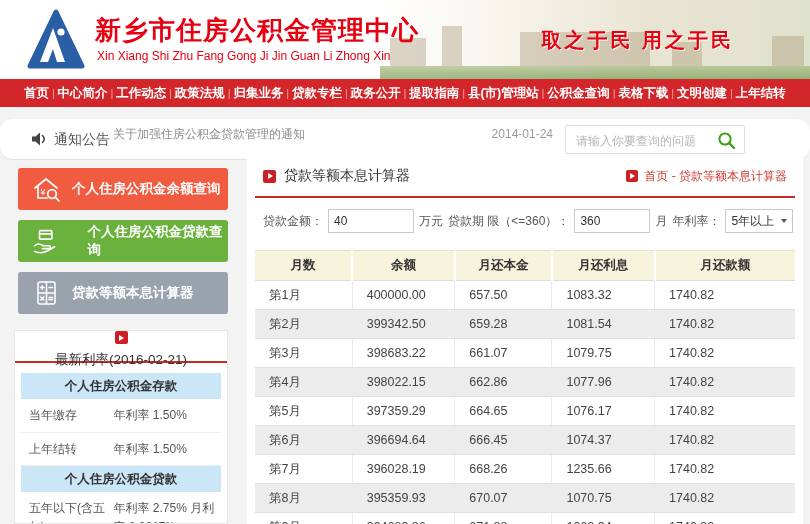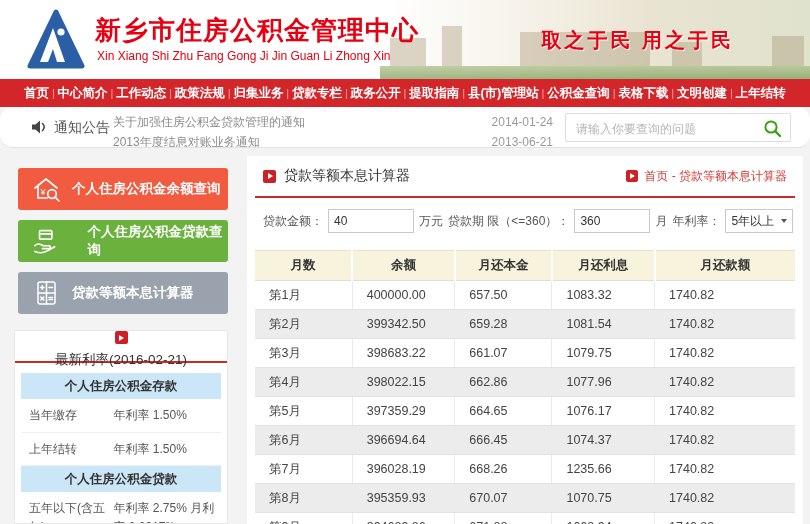--- a/index.html
+++ b/index.html
@@ -16,29 +16,29 @@
     letter-spacing:3px;white-space:nowrap;text-shadow:1px 1px 0 rgba(255,255,255,.85);}
   .logo{position:absolute;left:27px;top:8px;}
   .site-title{position:absolute;left:95px;top:13px;font-size:26px;font-weight:bold;color:#e60012;letter-spacing:1px;}
   .site-pinyin{position:absolute;left:97px;top:49px;font-size:12px;font-weight:normal;color:#e60012;}
   
   .nav{position:absolute;left:0;top:79px;width:810px;height:28px;background:#d3262b;
     display:flex;align-items:center;justify-content:space-between;padding:0 24px;box-sizing:border-box;}
   .nav-item{color:#fff;font-size:12.5px;font-weight:bold;text-decoration:none;cursor:pointer;white-space:nowrap;}
   .nav-sep{color:rgba(255,255,255,.55);font-size:11px;}
   
-  .notice{position:absolute;left:0;top:107px;width:810px;height:41px;background:#fff;
+  .notice{position:absolute;left:0;top:119px;width:810px;height:41px;background:#fff;
     border-bottom:1px solid #e3e3e3;box-sizing:border-box;overflow:hidden;border-radius:13px;}
   .spk{position:absolute;left:30px;top:11px;}
   .notice-label{position:absolute;left:54px;top:12px;font-size:14px;color:#555;}
   .notice-list{position:absolute;left:113px;top:5px;width:440px;height:36px;overflow:hidden;}
   .notice-item{display:flex;justify-content:space-between;height:20px;line-height:20px;cursor:pointer;}
   .notice-title{font-size:12px;color:#8c8c8c;overflow:hidden;white-space:nowrap;}
   .notice-date{font-size:12px;color:#9a9a9a;margin-left:25px;}
-  .search{position:absolute;left:565px;top:6px;width:226px;height:29px;border:1px solid #ddd;
+  .search{position:absolute;left:565px;top:6px;width:180px;height:29px;border:1px solid #ddd;
     border-radius:2px;background:#fff;box-sizing:border-box;}
   .search input{position:absolute;left:8px;top:1px;width:180px;height:25px;border:none;outline:none;
     font-size:12px;color:#333;font-family:inherit;background:transparent;}
   .search input::placeholder{color:#b5b5b5;}
   .search svg{position:absolute;right:8px;top:5px;cursor:pointer;}
   
   .side-btn{position:absolute;left:18px;width:210px;height:42px;border-radius:3px;display:flex;
     align-items:center;color:#fff;cursor:pointer;box-sizing:border-box;padding-left:13px;gap:11px;}
   .side-btn span{font-size:13.5px;font-weight:bold;}
   #sb0{top:168px;} #sb1{top:220px;gap:28px;} #sb2{top:272px;}
@@ -139,24 +139,20 @@
     <svg class="spk" width="18" height="18" viewBox="0 0 18 18">
       <path d="M2 6.5 H5.5 L10 2.5 V15.5 L5.5 11.5 H2 Z" fill="#444"></path>
       <path d="M12.5 5.5 a4.5 4.5 0 0 1 0 7" stroke="#444" stroke-width="1.6" fill="none" stroke-linecap="round"></path>
     </svg>
     <span class="notice-label">通知公告</span>
     <div class="notice-list">
         <div class="notice-item">
           <span class="notice-title">关于加强住房公积金贷款管理的通知</span>
           <span class="notice-date">2014-01-24</span>
         </div>
-        <div class="notice-item">
-          <span class="notice-title">2013年度结息对账业务通知</span>
-          <span class="notice-date">2013-06-21</span>
-        </div>
       </div>
     <div class="search">
       <input placeholder="请输入你要查询的问题" style="">
       <svg width="19" height="19" viewBox="0 0 19 19">
         <circle cx="8" cy="8" r="5.6" stroke="#3aa013" stroke-width="2" fill="none"></circle>
         <line x1="12.2" y1="12.2" x2="17" y2="17" stroke="#3aa013" stroke-width="2.4" stroke-linecap="round"></line>
       </svg>
     </div>
   </div>
 

